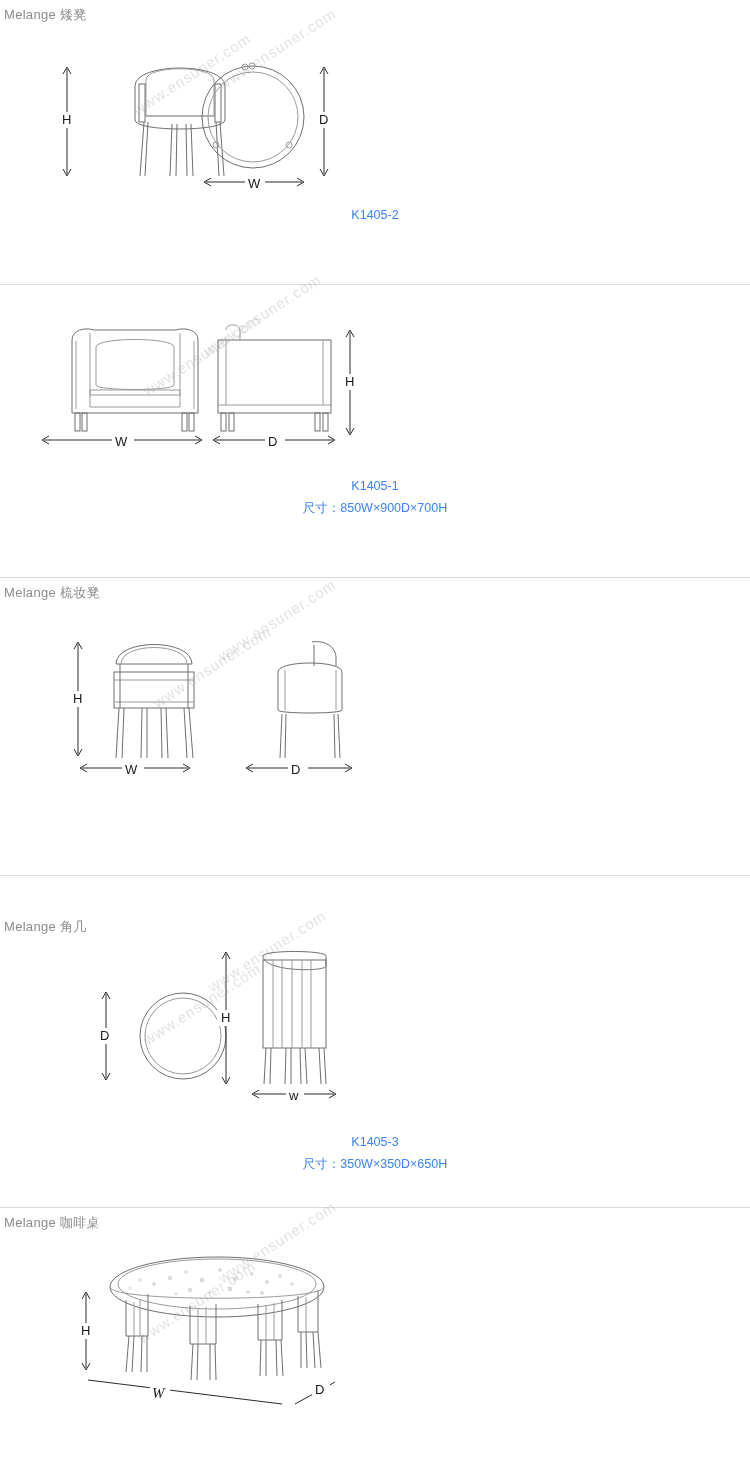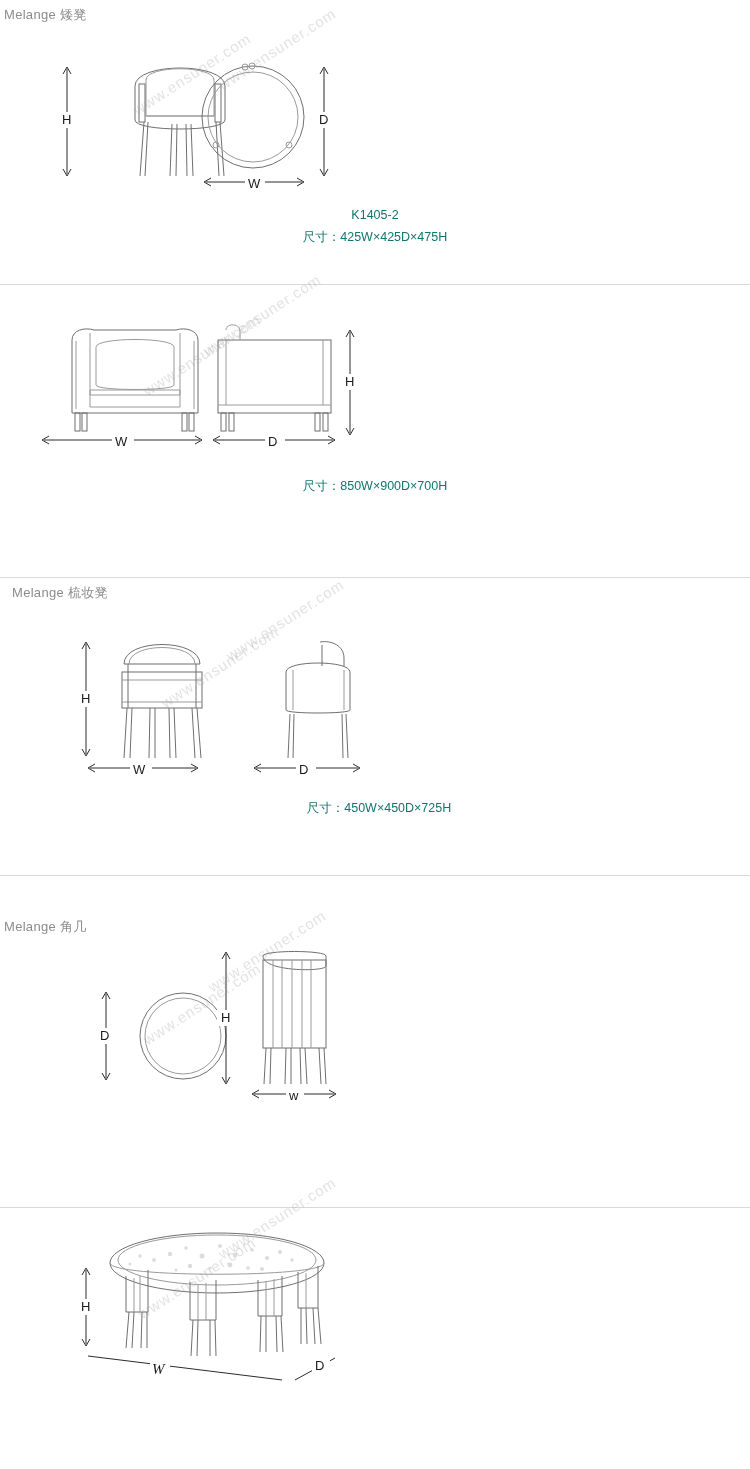--- a/index.html
+++ b/index.html
@@ -33,21 +33,21 @@
     letter-spacing: 0.3px;
     line-height: 18px;
   }
   .figure {
     position: relative;
     width: 750px;
   }
   .caption {
     text-align: center;
     font-size: 12.5px;
-    color: #0f766e;
+    color: #3b82f6;
     line-height: 22px;
   }
   .caption-wrap {
     padding-bottom: 16px;
   }
   
   .wm {
     position: absolute;
     color: rgba(160,160,160,0.30);
     font-size: 15px;
@@ -126,21 +126,20 @@
           <path d="M171 154 L164 158 L171 162"></path>
           <path d="M257 154 L264 158 L257 162"></path>
         </g>
         <rect x="205" y="152" width="20" height="16" fill="#ffffff"></rect>
         <text class="lab" x="208" y="164">W</text>
       </svg>
     </div>
 
     <div class="caption-wrap">
       <div class="caption code">K1405-2</div>
-      <div class="caption dims">尺寸：425W×425D×475H</div>
     </div>
   </div>
 
   <div class="section" style="height:293px;">
 
     <div class="figure" style="height:190px;">
       <div class="wm" style="left:140px; top:100px;">www.ensuner.com</div>
       <div class="wm" style="left:200px; top:60px;">www.ensuner.com</div>
 
       <svg width="400" height="190" viewBox="0 0 400 190" style="margin-left:30px;">
@@ -191,25 +190,26 @@
           <path d="M185 155 L303 155"></path>
           <path d="M190 151 L183 155 L190 159"></path>
           <path d="M298 151 L305 155 L298 159"></path>
         </g>
         <rect x="235" y="149" width="20" height="16" fill="#ffffff"></rect>
         <text class="lab" x="238" y="161">D</text>
       </svg>
     </div>
 
     <div class="caption-wrap">
+      <div class="caption code">K1405-1</div>
       <div class="caption dims">尺寸：850W×900D×700H</div>
     </div>
   </div>
 
-  <div class="section" style="height:298px;padding-left:8px;">
+  <div class="section" style="height:298px;">
     <div class="sec-title">Melange 梳妆凳</div>
 
     <div class="figure" style="height:195px;">
       <div class="wm" style="left:150px; top:95px;">www.ensuner.com</div>
       <div class="wm" style="left:215px; top:48px;">www.ensuner.com</div>
 
       <svg width="400" height="195" viewBox="0 0 400 195" style="margin-left:20px;">
 
         <g>
           <path class="ln" d="M96 62 C96 36, 172 36, 172 62 Z" fill="#fafafa"></path>
@@ -263,21 +263,20 @@
           <path d="M228 166 L330 166"></path>
           <path d="M233 162 L226 166 L233 170"></path>
           <path d="M325 162 L332 166 L325 170"></path>
         </g>
         <rect x="268" y="160" width="20" height="16" fill="#ffffff"></rect>
         <text class="lab" x="271" y="172">D</text>
       </svg>
     </div>
 
     <div class="caption-wrap">
-      <div class="caption dims">尺寸：450W×450D×725H</div>
     </div>
   </div>
 
   <div class="section" style="height:296px;margin-top:36px;">
     <div class="sec-title">Melange 角几</div>
 
     <div class="figure" style="height:195px;">
       <div class="wm" style="left:140px; top:98px;">www.ensuner.com</div>
       <div class="wm" style="left:205px; top:45px;">www.ensuner.com</div>
 
@@ -325,23 +324,28 @@
         <g class="dim">
           <path d="M224 158 L304 158"></path>
           <path d="M229 154 L222 158 L229 162"></path>
           <path d="M299 154 L306 158 L299 162"></path>
         </g>
         <rect x="256" y="152" width="18" height="16" fill="#ffffff"></rect>
         <text class="lab" x="259" y="164">w</text>
       </svg>
     </div>
 
+    <div class="caption-wrap">
+      <div class="caption code">K1405-3</div>
+      <div class="caption dims">尺寸：350W×350D×650H</div>
+    </div>
   </div>
 
   <div class="section" style="height:297px;">
+    <div class="sec-title">Melange 咖啡桌</div>
 
     <div class="figure" style="height:192px;">
       <div class="wm" style="left:135px; top:100px;">www.ensuner.com</div>
       <div class="wm" style="left:215px; top:40px;">www.ensuner.com</div>
 
       <svg width="400" height="192" viewBox="0 0 400 192" style="margin-left:30px;">
 
         <g>
           <ellipse class="ln" cx="187" cy="55" rx="107" ry="30" fill="#f8f8f8"></ellipse>
           <ellipse class="ln-lt" cx="187" cy="52" rx="99" ry="25" fill="#fcfcfc"></ellipse>

